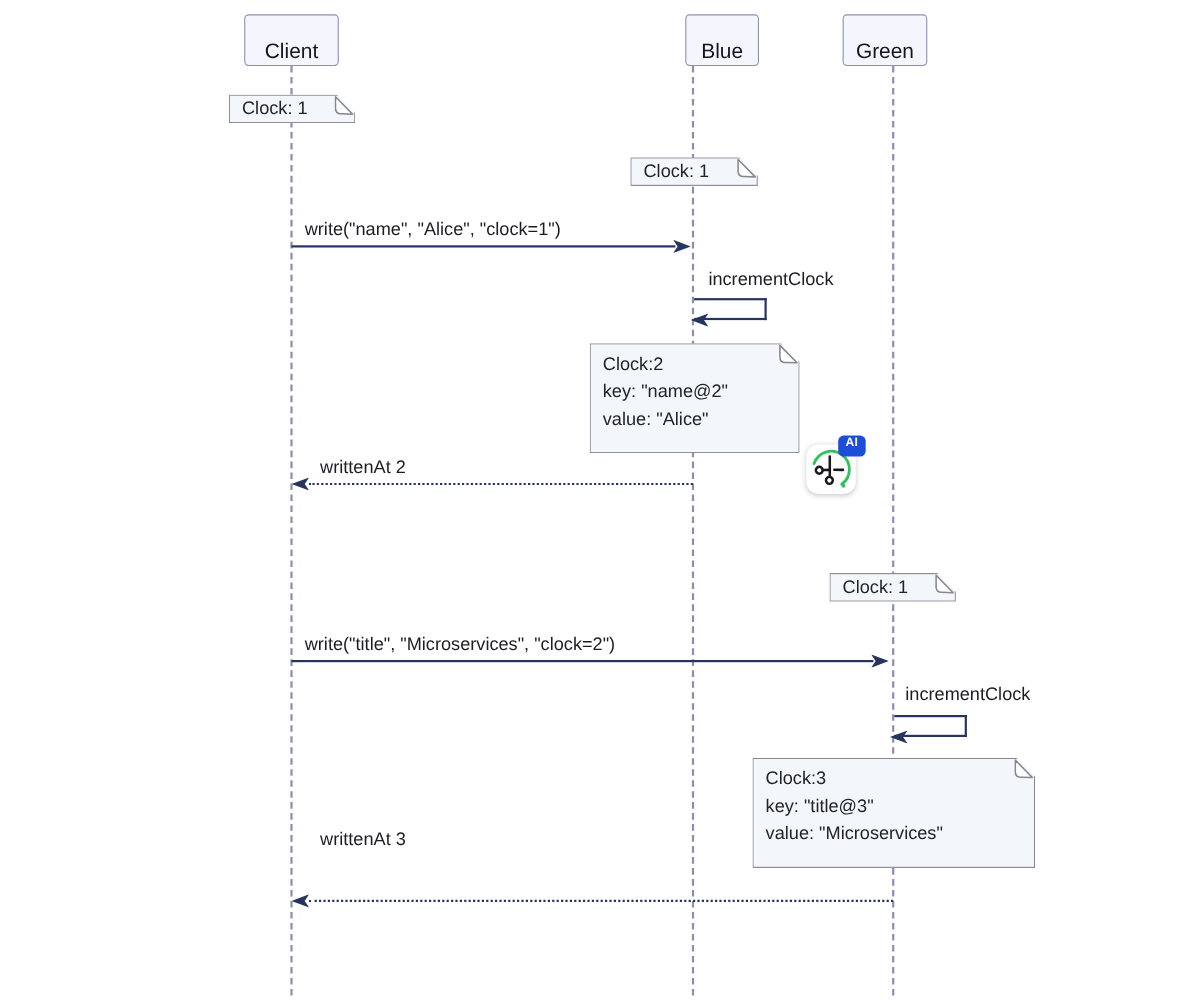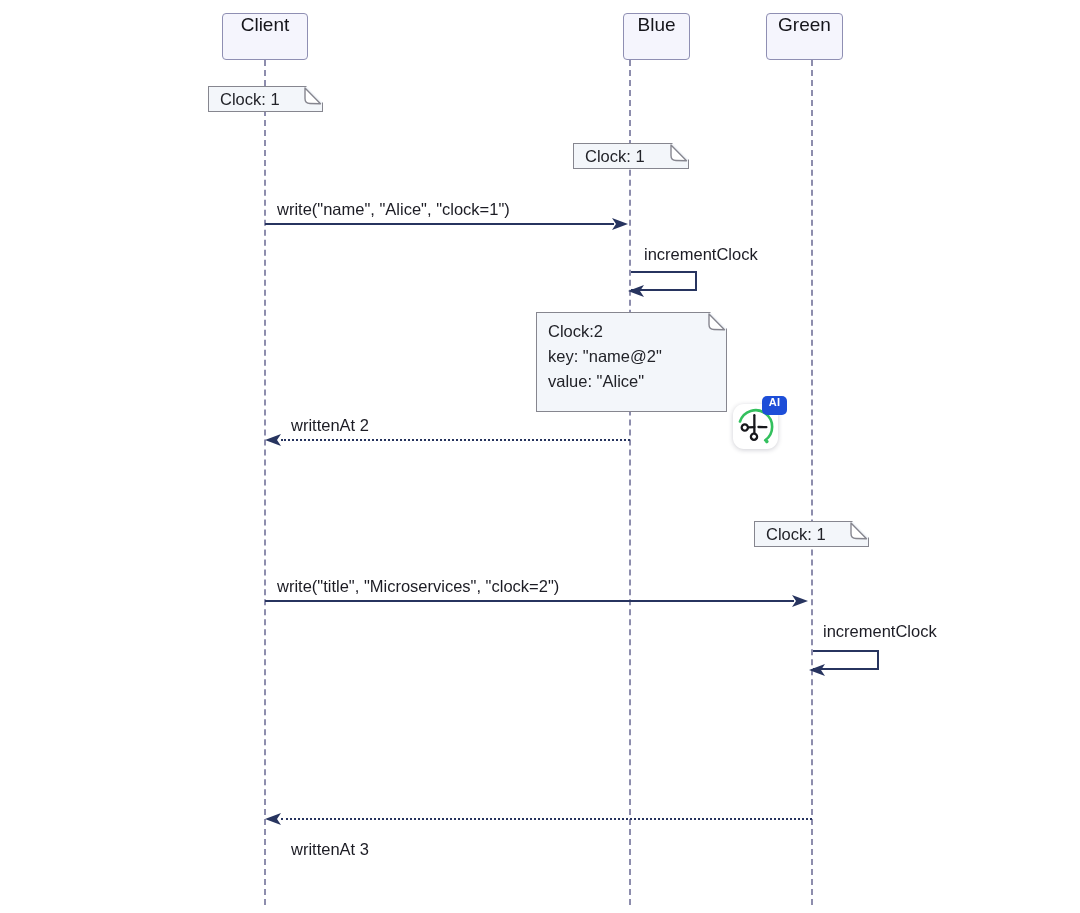--- a/index.html
+++ b/index.html
@@ -8,21 +8,21 @@
     font-family:"Liberation Sans","DejaVu Sans",sans-serif;
     background:#ffffff; color:#1c1c24;
   }
   .lifeline {
     position:absolute; top:60px; height:845px; width:0;
     border-left:2px dashed #8d8dad;
   }
   .actor {
     position:absolute; top:13px; height:47px;
     background:#f5f5fd; border:1.5px solid #8f8fb3; border-radius:4px;
-    display:flex; align-items:flex-start; justify-content:center;
+    display:flex; align-items:flex-end; justify-content:center;
     font-size:19px; color:#15151b; box-sizing:border-box;
   }
   .note {
     position:absolute; background:#f3f6fa; border:1.4px solid #86868f;
     box-sizing:border-box; color:#222329; font-size:16.5px;
     clip-path:polygon(0 0, calc(100% - 17px) 0, 100% 17px, 100% 100%, 0 100%);
   }
   .note.small { height:26px; display:flex; align-items:center; padding-left:11px; }
   .note.big  { height:100px; padding:6px 11px; line-height:25px; }
   .note .fold { position:absolute; top:0; right:0; width:18px; height:18px; }
@@ -120,22 +120,30 @@
   <svg class="arrowhead" style="left:792px;top:595px" viewBox="0 0 16 12">
       <polygon points="16,6 0,0 4,6 0,12" fill="#27345f"></polygon>
     </svg>
 
   <div class="msg-label" style="left:823px;top:622px">incrementClock</div>
   <div class="self-loop" style="left:813px;top:650px"></div>
   <svg class="arrowhead" style="left:809px;top:664px" viewBox="0 0 16 12">
       <polygon points="0,6 16,0 12,6 16,12" fill="#27345f"></polygon>
     </svg>
 
+  <div class="note big" style="left:684px;top:689px;width:257px">
+    <span class="line">Clock:3</span>
+    <span class="line">key: "title@3"</span>
+    <span class="line">value: "Microservices"</span>
+    <svg class="fold" viewBox="0 0 18 18">
+        <path d="M1 1 L1 11.5 Q1 16.5 6 16.5 L16.5 16.8 Z" fill="#ffffff" stroke="#86868f" stroke-width="1.4" stroke-linejoin="round"></path>
+      </svg>
+  </div>
 
-  <div class="msg-label" style="left:291px;top:840px">writtenAt 3</div>
+  <div class="msg-label" style="left:291px;top:754px">writtenAt 3</div>
   <div class="msg-line dotted" style="left:281px;top:818px;width:531px"></div>
   <svg class="arrowhead" style="left:265px;top:813px" viewBox="0 0 16 12">
       <polygon points="0,6 16,0 12,6 16,12" fill="#27345f"></polygon>
     </svg>
 
 
   <div class="ai-icon">
     <svg width="45" height="45" viewBox="0 0 45 45">
       <path d="M7 17.5 A 16.5 16.5 0 1 1 32.2 36.2" fill="none" stroke="#33c05e" stroke-width="2.6" stroke-linecap="round"></path>
       <circle cx="33.8" cy="37.6" r="1.8" fill="#33c05e"></circle>

